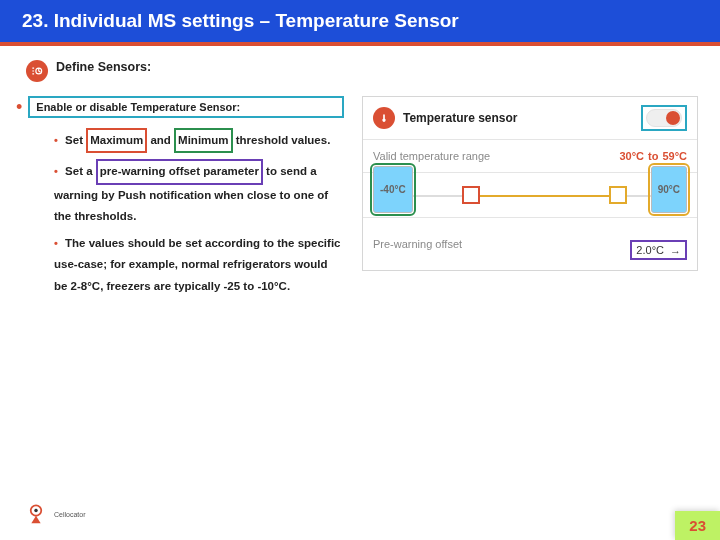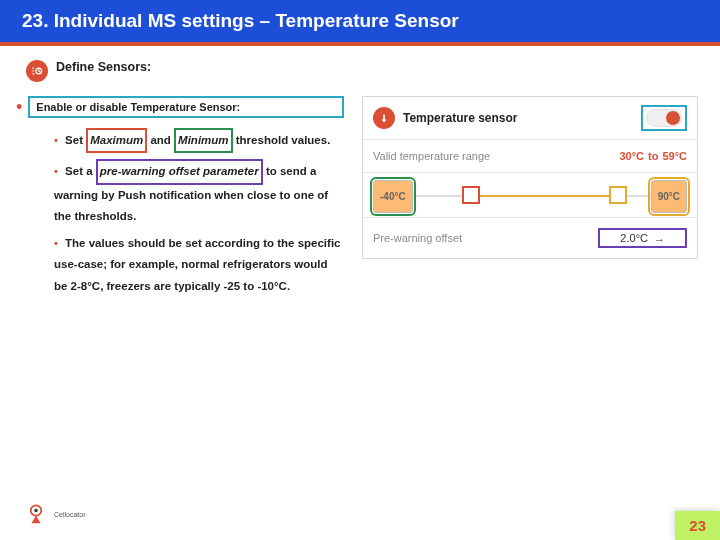--- a/index.html
+++ b/index.html
@@ -24,21 +24,21 @@
   .phone-col { flex: 0 0 318px; }
   .bullet-top { display: flex; align-items: center; gap: 6px; margin-bottom: 10px; margin-left: -10px; }
   .bullet-top .dot { color: #da4f33; font-size: 18px; line-height: 0; }
   .enable-box {
     border: 2px solid #2aa7c2; padding: 3px 6px; font-size: 11px; font-weight: 700; color: #222;
     flex: 1;
   }
   .subs { margin-left: 28px; margin-top: 6px; }
   .sub { font-size: 11.5px; color: #222; line-height: 1.85; margin-bottom: 6px; font-weight: 700; }
   .sub .dot2 { color: #da4f33; margin-right: 4px; font-size: 11px; }
-  .hl { display: inline-block; padding: 0 2px; border: 2px solid; font-weight: 700; font-style: italic; }
+  .hl { display: inline-block; padding: 0 2px; border: 2px solid; font-weight: 700; }
   .hl.red { border-color: #da4f33; }
   .hl.green { border-color: #2b8f4e; }
   .hl.purple { border-color: #6a3fb5; }
 
   
   .phone {
     border: 1px solid #d6d6d6; background: #fff; font-size: 11px; color: #333;
     width: 336px;
   }
   .phone-head {
@@ -70,28 +70,28 @@
   .range { display: flex; align-items: flex-end; gap: 4px; font-size: 11px; }
   .range .val { color: #da4f33; font-weight: 600; }
   .range .to { color: #da4f33; font-weight: 600; }
   .slider-cell { padding: 22px 14px 20px 14px; border-bottom: 1px solid #e5e5e5; position: relative; }
   .slider-track { height: 2px; background: #ddd; position: relative; margin: 0 6px; }
   .slider-fill { position: absolute; left: 30%; right: 20%; top: 0; bottom: 0; background: #e3aa2b; }
   .sq { position: absolute; top: -9px; width: 18px; height: 18px; border: 2px solid; background: #fff; }
   .sq.red { border-color: #da4f33; left: calc(30% - 9px); }
   .sq.yellow { border-color: #e3aa2b; right: calc(20% - 9px); }
   .chip {
-    position: absolute; bottom: 4px; padding: 10px 6px; font-size: 10px;
-    border: 1px solid #bbb; border-radius: 3px; background: #fdba74; color: #666; font-weight: 600;
+    position: absolute; bottom: 4px; padding: 17px 6px; font-size: 10px;
+    border: 1px solid #bbb; border-radius: 3px; background: #7dd3fc; color: #666; font-weight: 600;
   }
   .chip.left { left: 10px; outline: 2px solid #2b8f4e; outline-offset: 1px; }
   .chip.right { right: 10px; outline: 2px solid #e3aa2b; outline-offset: 1px; }
   .offset-val {
     display: flex; align-items: center; gap: 6px; font-size: 11px; color: #333;
-    border: 2px solid #6a3fb5; padding: 2px 20px;
+    border: 2px solid #6a3fb5; padding: 2px 4px; margin-top: 12px;
   }
   .offset-val .arrow { color: #333; font-weight: 700; }
 
   .footer-logo {
     position: absolute; left: 22px; bottom: 12px;
     display: flex; align-items: center; gap: 4px;
   }
   .footer-logo svg { width: 28px; height: 28px; }
   .page-num-tab {
     position: absolute; right: 0; bottom: 0;

